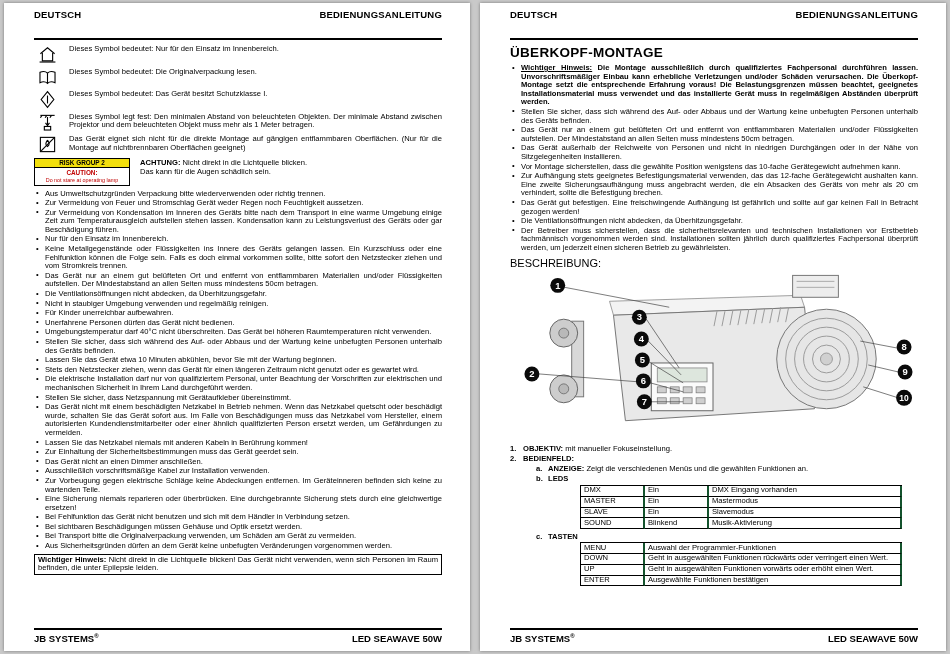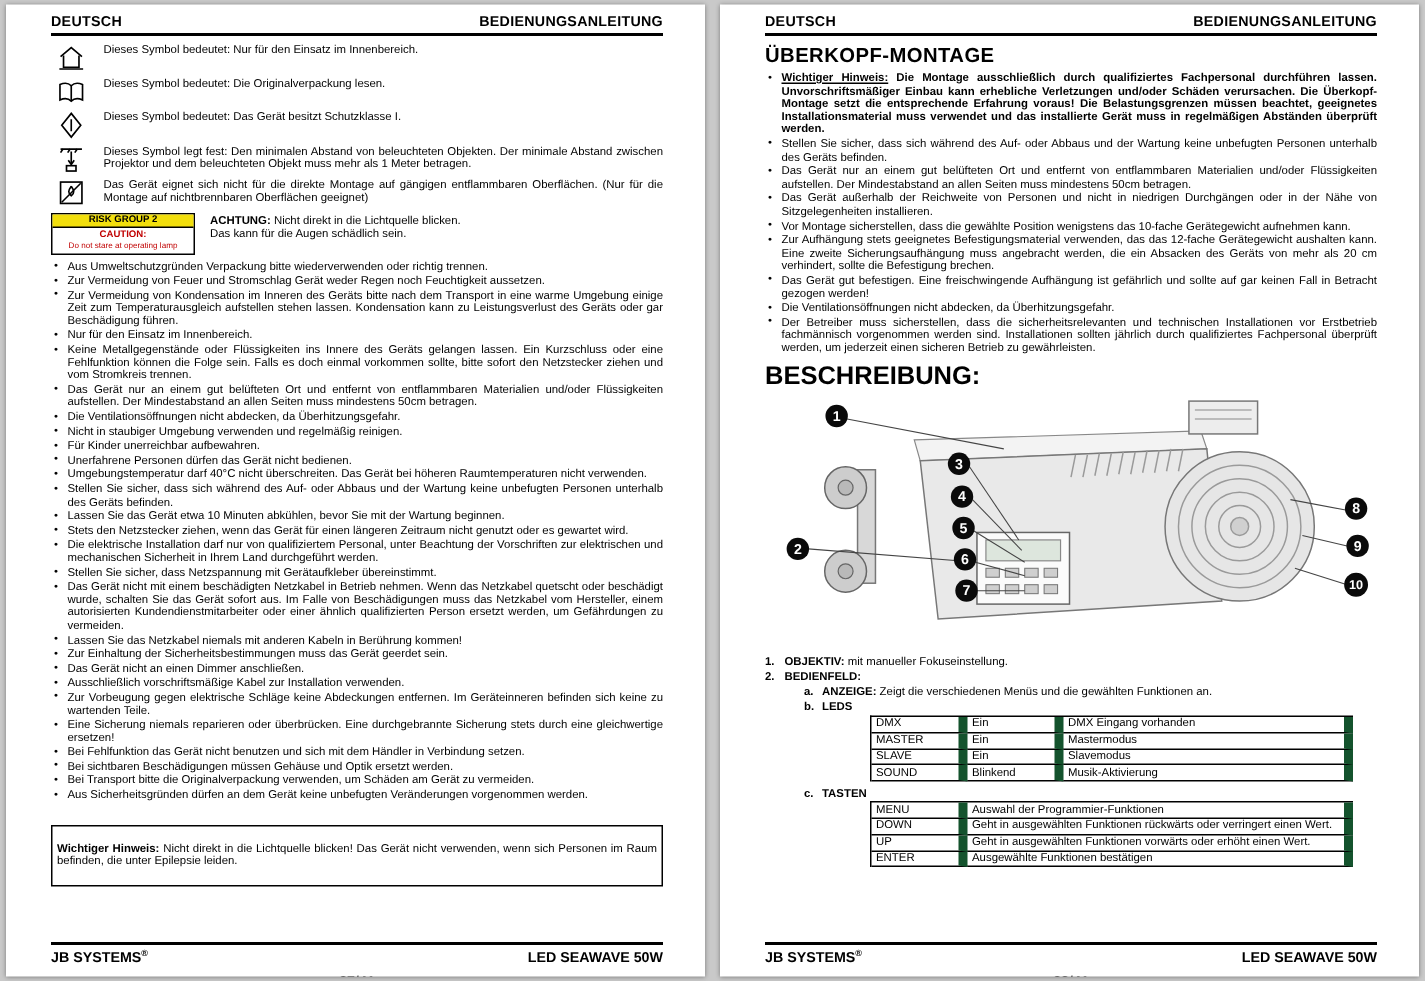--- a/index.html
+++ b/index.html
@@ -1,51 +1,51 @@
 <!DOCTYPE html>
 <html><head>
 <meta charset="utf-8">
 <style>
   *{margin:0;padding:0;box-sizing:border-box}
   html,body{width:950px;height:654px}
   body{background:#c9c9c9;font-family:"Liberation Sans","DejaVu Sans",sans-serif;color:#000;position:relative;overflow:hidden}
   .page{position:absolute;top:3px;width:466px;height:648px;background:#fff;padding:6px 28px 0 30px;overflow:hidden;box-shadow:0 0 3px rgba(0,0,0,.4)}
   .page-left{left:4px}
   .page-right{left:480px}
-  .hdr{display:flex;justify-content:space-between;align-items:flex-end;font-weight:700;font-size:9.5px;letter-spacing:.2px;border-bottom:2px solid #000;padding-bottom:2px}
+  .hdr{display:flex;justify-content:space-between;align-items:flex-end;font-weight:700;font-size:9.5px;letter-spacing:.2px;border-bottom:2px solid #000;padding-bottom:18px}
   .sym-section{margin-top:5px}
   .symrow{display:flex;align-items:flex-start;margin-bottom:3.5px}
   .symicon{flex:0 0 26px;display:flex;justify-content:center;margin-right:9px}
   .symicon svg{width:19px;height:19px;stroke:#000;fill:none;stroke-width:1.4}
   .symtext{flex:1;font-size:7.6px;line-height:8.8px;text-align:justify}
   .riskrow{margin-top:4px;align-items:flex-start}
   .riskbox{flex:0 0 96px;border:1px solid #000;text-align:center;margin-right:10px}
   .riskline1{background:#f2df0d;font-weight:700;font-size:6.4px;line-height:8px;border-bottom:1px solid #000}
   .riskline2{color:#c00000;font-weight:700;font-size:6.4px;line-height:7.5px;padding-top:1px}
   .riskline3{color:#c00000;font-size:5.4px;line-height:6.5px;padding-bottom:1.5px}
   .achtung{font-size:7.6px;line-height:9.2px}
   .bullets{margin-top:4px}
   .bullet{position:relative;padding-left:11px;font-size:7.6px;line-height:8.6px;text-align:justify;margin-bottom:1px}
   .bullet::before{content:"\2022";position:absolute;left:2px;top:-0.5px}
-  .note-box{border:1px solid #000;margin-top:15px;padding:11px 3px;font-size:7.6px;line-height:8.8px;text-align:justify}
+  .note-box{border:1px solid #000;margin-top:3px;padding:1px 3px;font-size:7.6px;line-height:8.8px;text-align:justify}
   .b{font-weight:700}
   .ul{text-decoration:underline}
   .ftr{position:absolute;left:30px;right:28px;bottom:7px;border-top:2px solid #000;padding-top:3px;font-weight:700;font-size:9.5px;display:flex;justify-content:space-between}
   .ftr .pagecenter{position:absolute;left:0;right:0;top:19px;text-align:center}
   sup{font-size:6px;vertical-align:super}
   .main-title{font-size:13.5px;font-weight:700;letter-spacing:.3px;margin:5px 0 4px}
-  .sec-title{font-size:17px;font-weight:700;margin:5px 0 2px}
+  .sec-title{font-size:11px;font-weight:400;margin:5px 0 2px}
   .diagram{width:408px;height:172px;display:block}
   .dline{font-size:7.6px;line-height:9px;margin-top:1px;text-align:justify}
   .dnum{display:inline-block;width:13px;font-weight:700}
   .dsub{margin-left:26px}
   .dsub .dnum{width:12px}
   .dtable{margin:1.5px 0 2.5px 70px;width:322px;border-top:1px solid #000;border-left:1px solid #000;font-size:7.6px;line-height:8.8px}
   .trow{display:flex}
-  .tc{border-right:6px solid #14532d;border-bottom:1px solid #000;padding:0.5px 3px}
+  .tc{border-right:2px solid #14532d;border-bottom:1px solid #000;padding:0.5px 3px}
   .lt1{flex:0 0 64px}.lt2{flex:0 0 64px}.lt3{flex:1}
   .bt1{flex:0 0 64px}.bt2{flex:1}
 </style>
 </head>
 <body>
 
 <div class="page page-left">
   <div class="hdr">
     <span>DEUTSCH</span>
     <span>BEDIENUNGSANLEITUNG</span>

